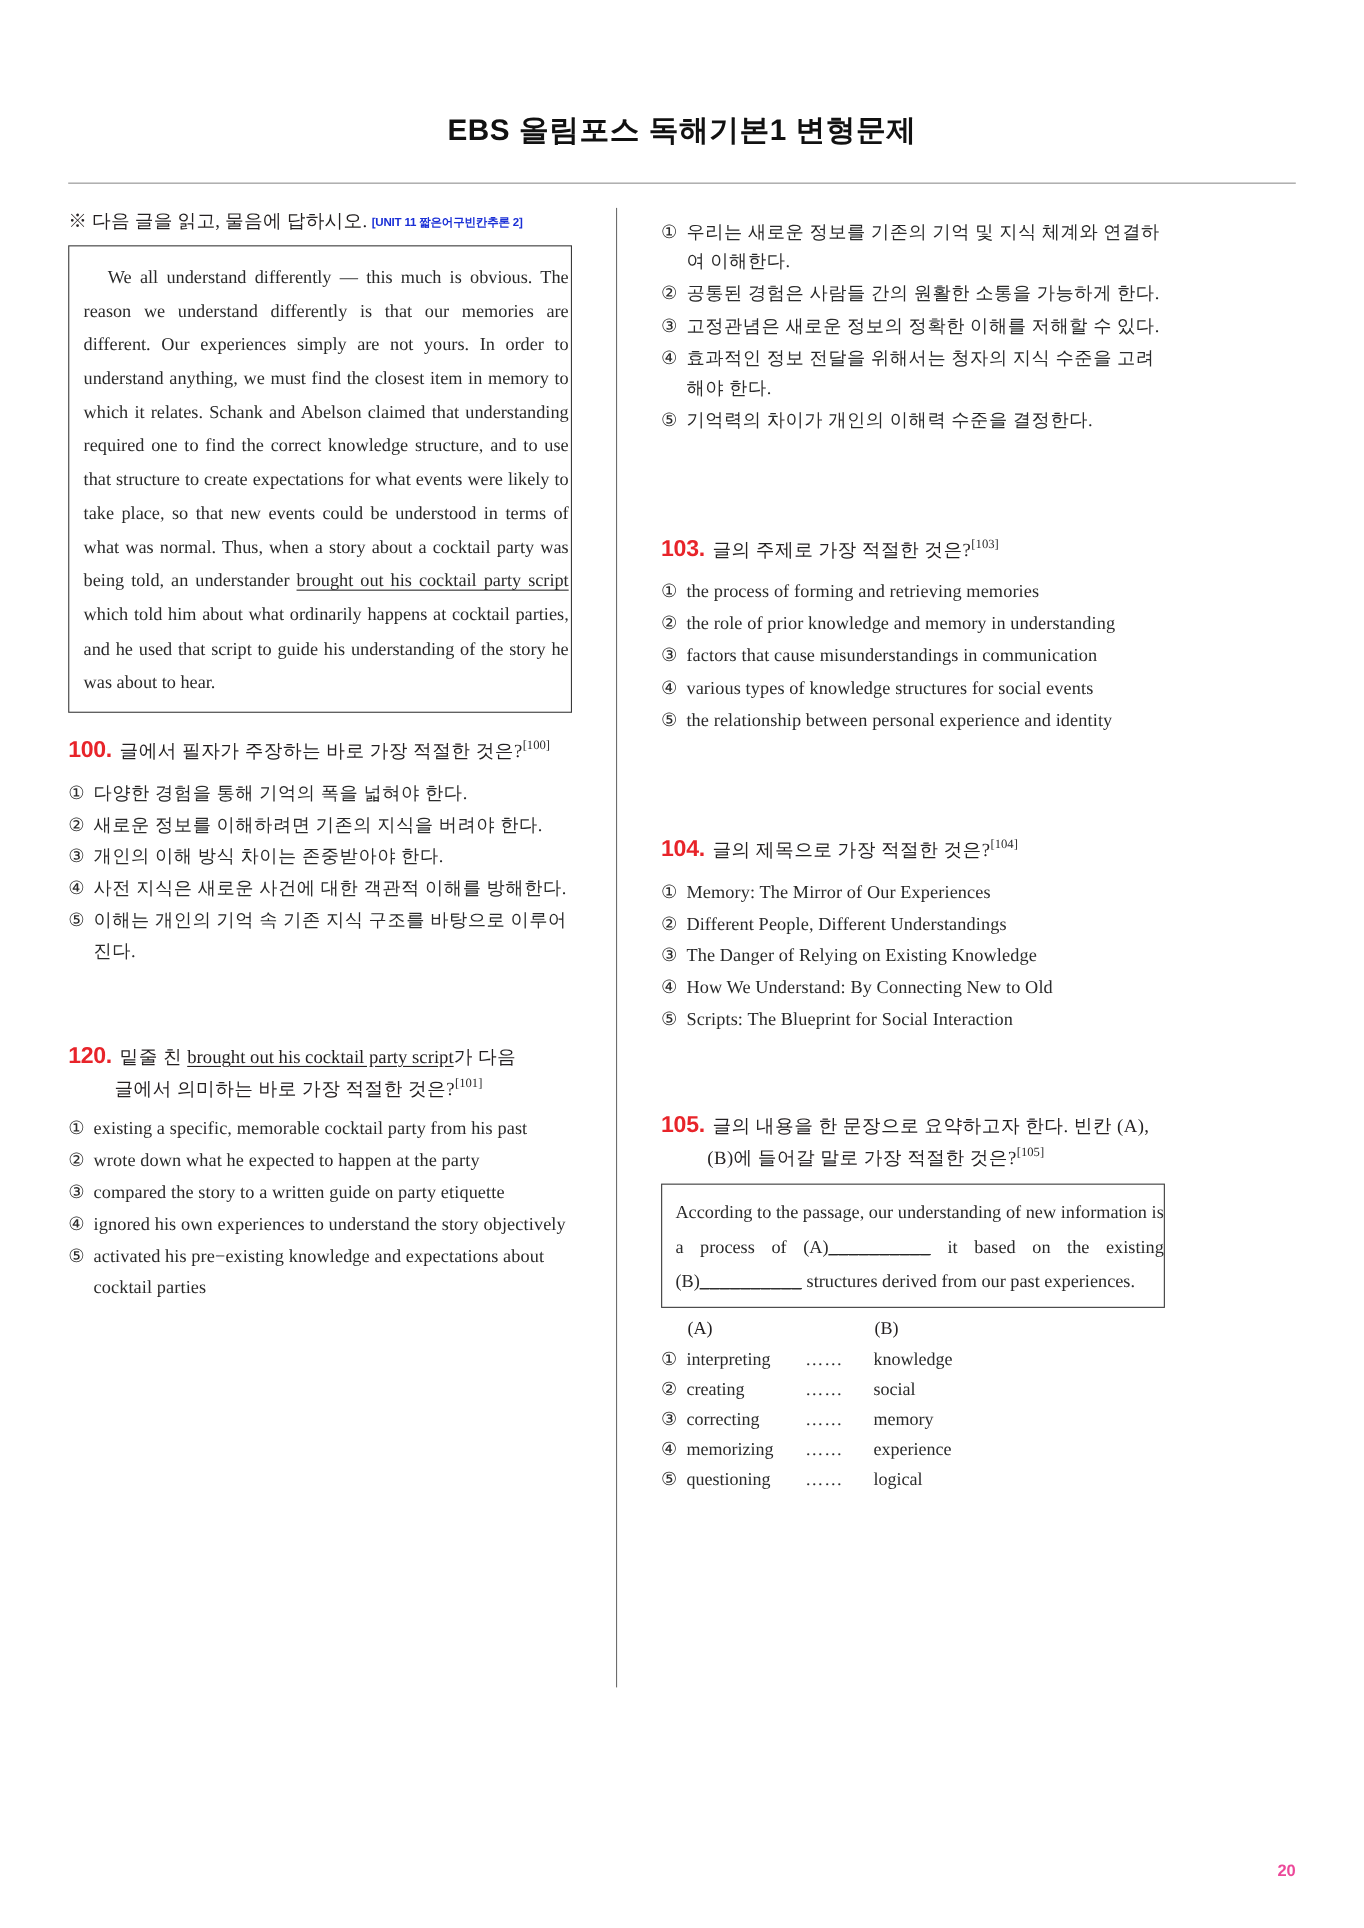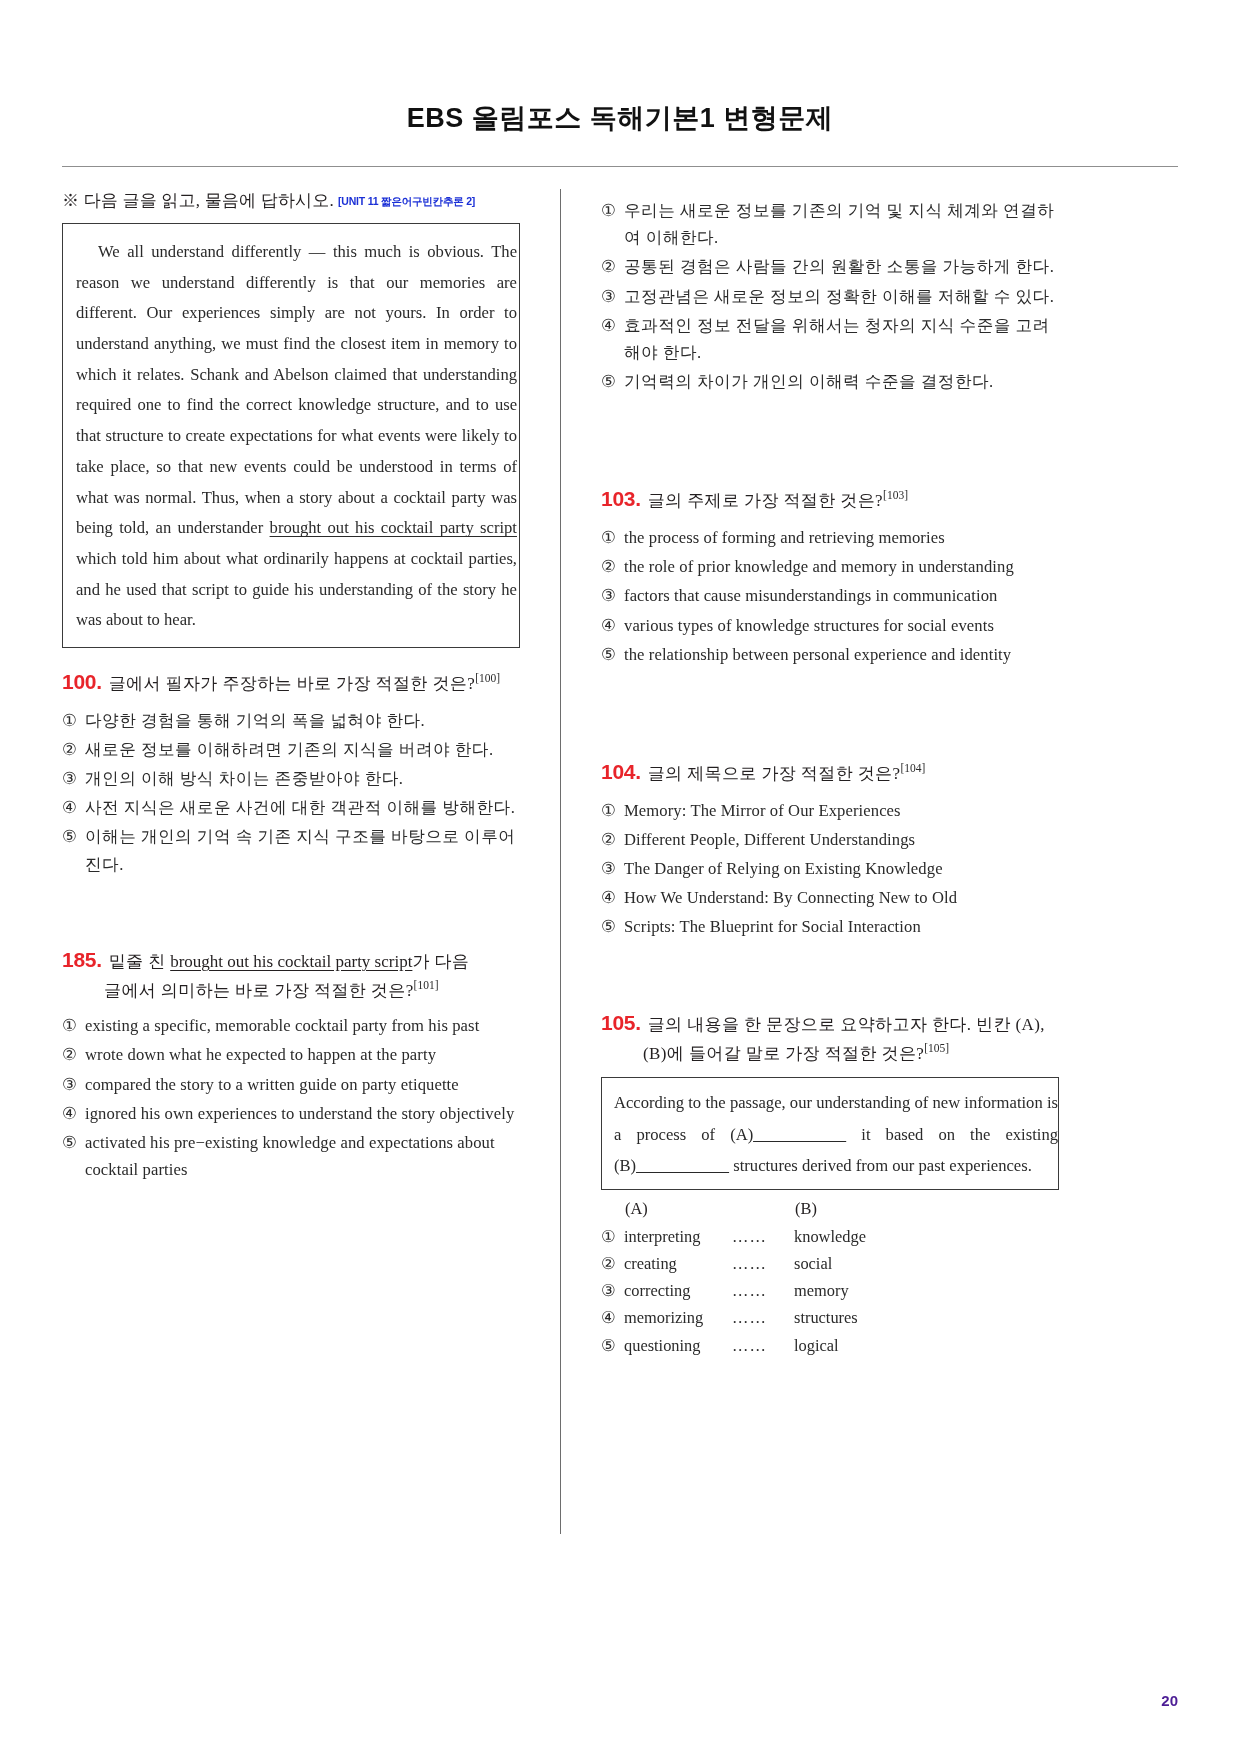--- a/index.html
+++ b/index.html
@@ -154,21 +154,21 @@
   .ab-pairs .b-val { flex:1; }
 
   
   .page-number {
     position:absolute;
     right:62px;
     bottom:44px;
     font-family:"Liberation Sans", sans-serif;
     font-weight:bold;
     font-size:15px;
-    color:#4c1d95;
+    color:#ec4899;
     margin-left:41px;
   }
 </style>
 </head>
 <body>
 
 <div class="page">
 
   <h1 class="doc-title">EBS 올림포스 독해기본1 변형문제</h1>
   <hr class="title-rule">
@@ -210,21 +210,21 @@
               <span class="mark">⑤</span>
               <span class="txt">이해는 개인의 기억 속 기존 지식 구조를 바탕으로 이루어진다.</span>
             </li>
         </ol>
       </div>
 
       <div class="spacer-lg"></div>
 
       <div class="q">
         <div class="q-head">
-          <span class="q-num">185.</span><span class="ko">밑줄 친 </span><span class="u">brought out his cocktail party script</span><span class="ko">가 다음</span>
+          <span class="q-num">120.</span><span class="ko">밑줄 친 </span><span class="u">brought out his cocktail party script</span><span class="ko">가 다음</span>
         </div>
         <div class="q-sub">
           <span>글에서 의미하는 바로 가장 적절한 것은?</span><span class="sup">[101]</span>
         </div>
         <ol class="choices en-list">
           <li>
               <span class="mark">①</span>
               <span class="txt">existing a specific, memorable cocktail party from his past</span>
             </li>
           <li>
@@ -372,21 +372,21 @@
           <li>
               <span class="mark">③</span>
               <span class="a-val">correcting</span>
               <span class="dots">……</span>
               <span class="b-val">memory</span>
             </li>
           <li>
               <span class="mark">④</span>
               <span class="a-val">memorizing</span>
               <span class="dots">……</span>
-              <span class="b-val">structures</span>
+              <span class="b-val">experience</span>
             </li>
           <li>
               <span class="mark">⑤</span>
               <span class="a-val">questioning</span>
               <span class="dots">……</span>
               <span class="b-val">logical</span>
             </li>
         </ol>
       </div>
 

